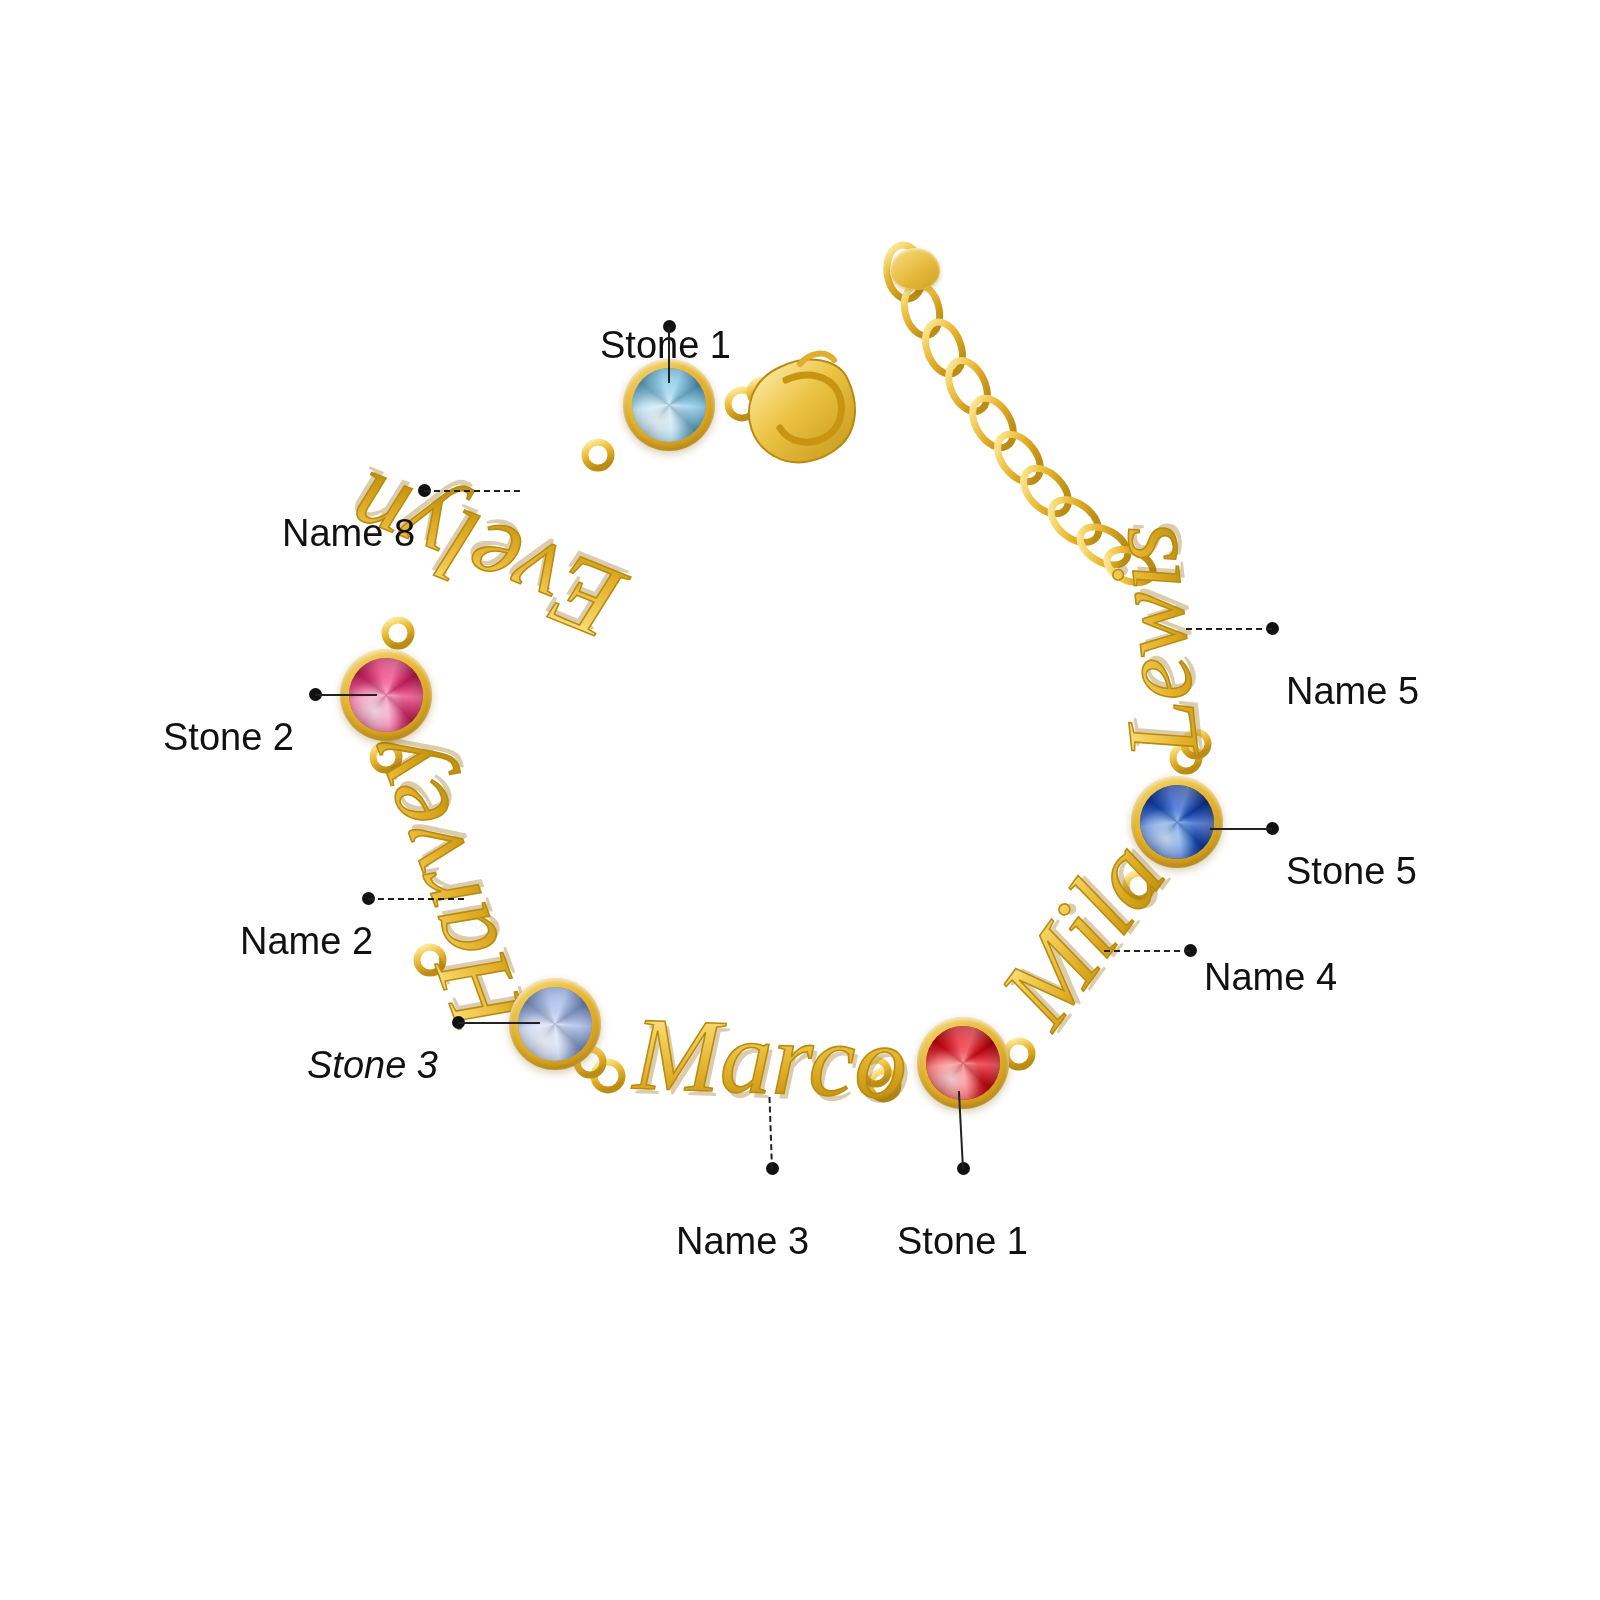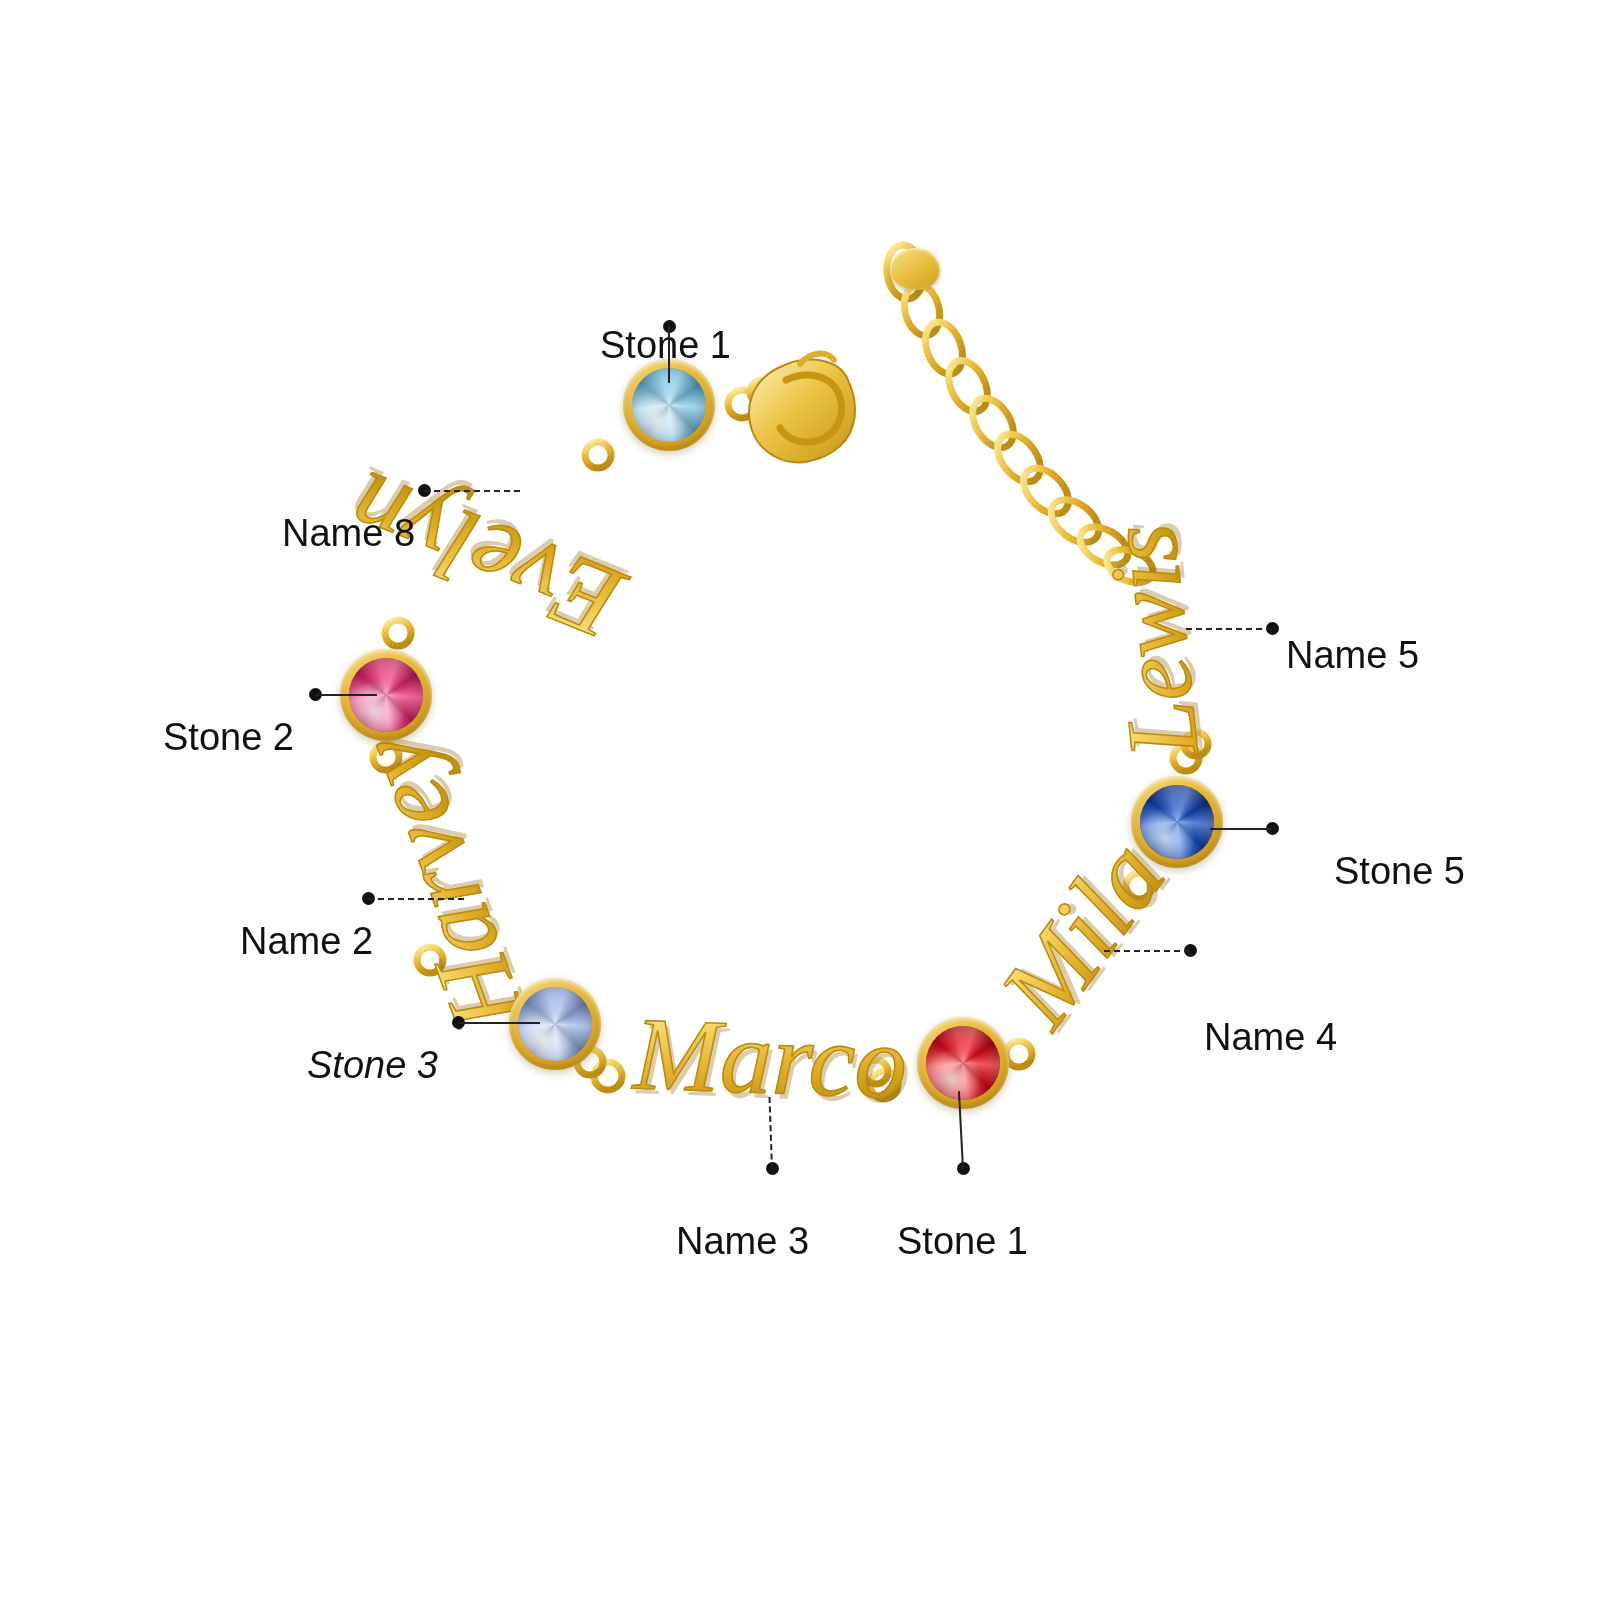--- a/index.html
+++ b/index.html
@@ -196,24 +196,24 @@
       <div class="leader dash" style="left: 368px; top: 898px; width: 96px; transform: rotate(0deg);"></div>
       <div class="lbl" style="left: 307px; top: 1000px; font-style: italic;">Stone 3</div>
       <div class="dot" style="left: 452px; top: 1016px;"></div>
       <div class="leader" style="left: 458px; top: 1022px; width: 82px; transform: rotate(0deg);"></div>
       <div class="lbl" style="left: 676px; top: 1176px;">Name 3</div>
       <div class="dot" style="left: 766px; top: 1162px;"></div>
       <div class="leader dash" style="left: 772px; top: 1168px; width: 72px; transform: rotate(-92deg);"></div>
       <div class="lbl" style="left: 897px; top: 1176px;">Stone 1</div>
       <div class="dot" style="left: 957px; top: 1162px;"></div>
       <div class="leader" style="left: 963px; top: 1168px; width: 78px; transform: rotate(-93deg);"></div>
-      <div class="lbl" style="left: 1204px; top: 972px;">Name 4</div>
+      <div class="lbl" style="left: 1204px; top: 912px;">Name 4</div>
       <div class="dot" style="left: 1184px; top: 944px;"></div>
       <div class="leader dash" style="left: 1190px; top: 950px; width: 86px; transform: rotate(180deg);"></div>
-      <div class="lbl" style="left: 1334px; top: 806px;">Stone 5</div>
+      <div class="lbl" style="left: 1286px; top: 806px;">Stone 5</div>
       <div class="dot" style="left: 1266px; top: 822px;"></div>
       <div class="leader" style="left: 1272px; top: 828px; width: 62px; transform: rotate(180deg);"></div>
-      <div class="lbl" style="left: 1286px; top: 590px;">Name 5</div>
+      <div class="lbl" style="left: 1286px; top: 626px;">Name 5</div>
       <div class="dot" style="left: 1266px; top: 622px;"></div>
       <div class="leader dash" style="left: 1272px; top: 628px; width: 86px; transform: rotate(180deg);"></div>
     </div>
 
 </div>
 
 </body></html>

